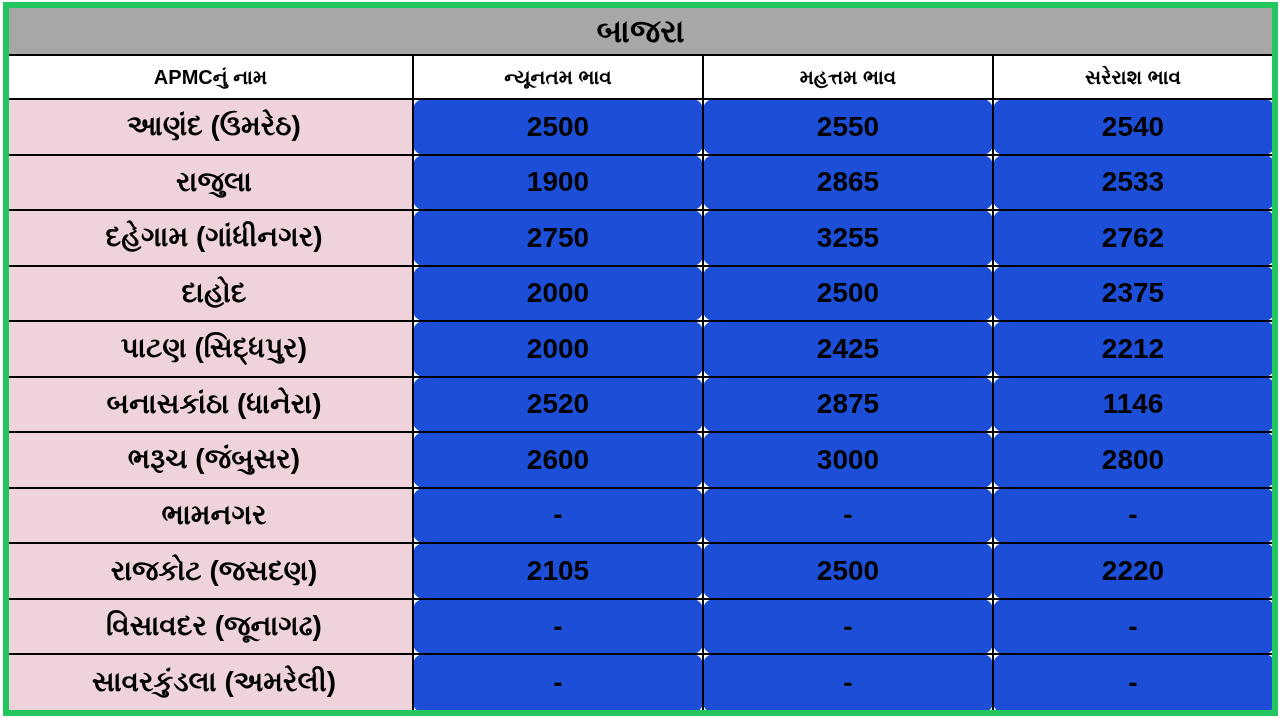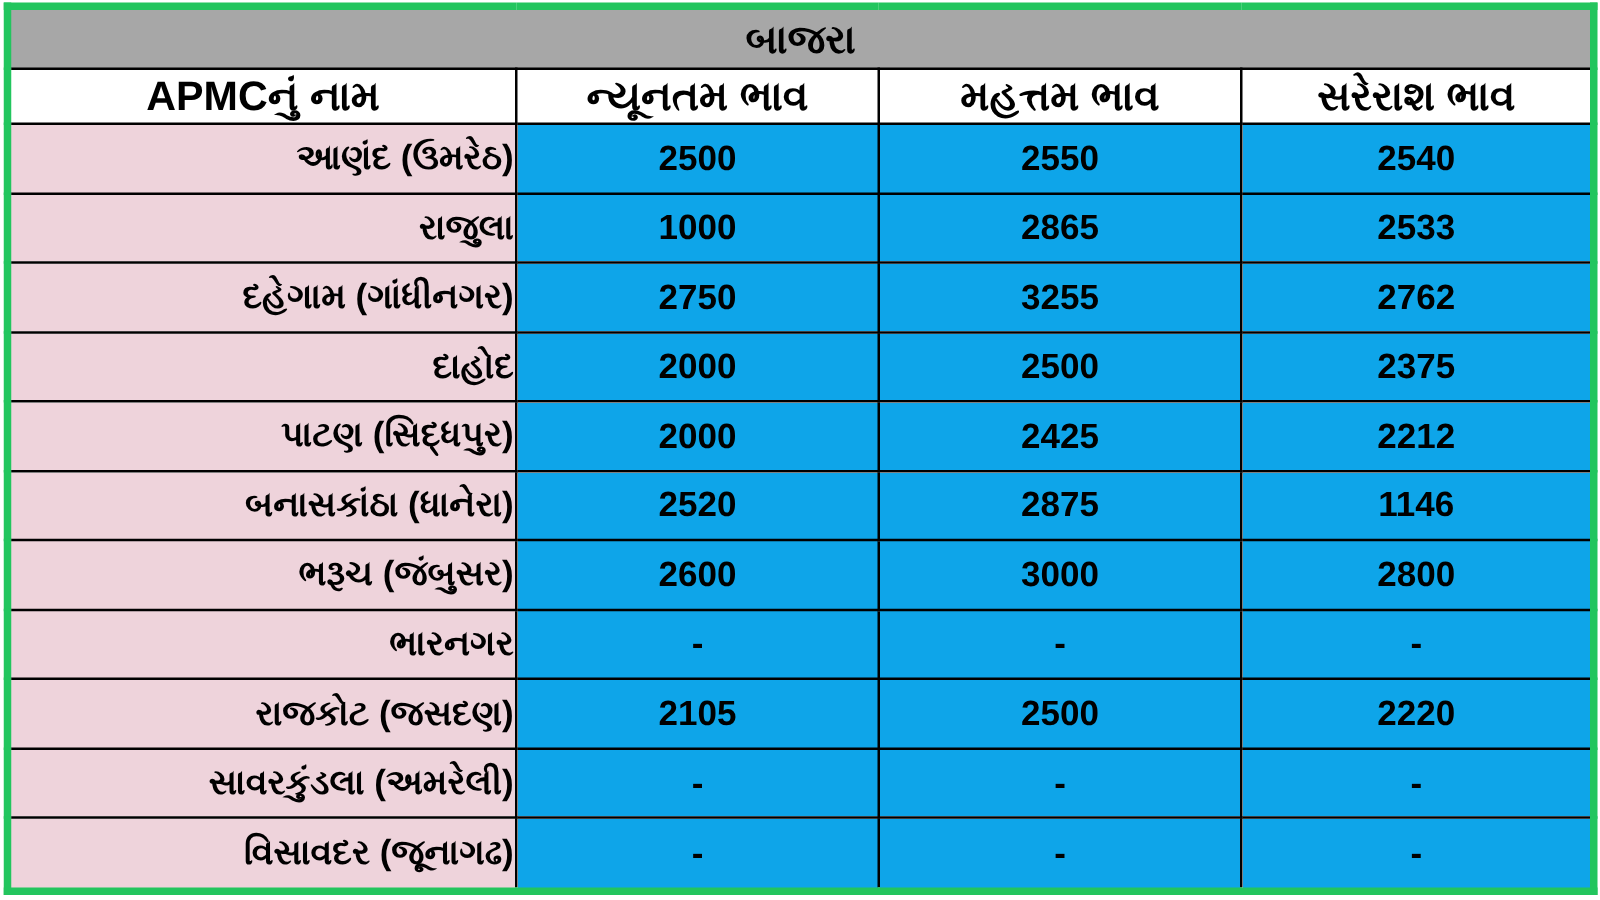--- a/index.html
+++ b/index.html
@@ -30,33 +30,34 @@
   }
   td.title-cell {
     background: #a7a7a7;
     text-align: center;
     font-size: 32px;
     height: 44px;
   }
   tr.header-row td {
     background: #ffffff;
     text-align: center;
-    font-size: 33px;
+    font-size: 20px;
     height: 40px;
   }
   td.name {
     background: #eed3db;
-    text-align: right;
+    text-align: center;
     padding-left: 8px;
     font-size: 28px;
   }
   td.val {
-    background: #0ea5e9;
+    background: #1d4ed8;
     text-align: center;
     font-size: 28px;
+    border-radius: 11px;
   }
 </style>
 </head>
 <body>
 
 <table class="price-table">
   <colgroup>
     <col style="width:407px">
     <col style="width:290px">
     <col style="width:290px">
@@ -73,21 +74,21 @@
       <td>સરેરાશ ભાવ</td>
     </tr>
     <tr>
       <td class="name">આણંદ (ઉમરેઠ)</td>
       <td class="val">2500</td>
       <td class="val">2550</td>
       <td class="val">2540</td>
     </tr>
     <tr>
       <td class="name">રાજુલા</td>
-      <td class="val">1000</td>
+      <td class="val">1900</td>
       <td class="val">2865</td>
       <td class="val">2533</td>
     </tr>
     <tr>
       <td class="name">દહેગામ (ગાંધીનગર)</td>
       <td class="val">2750</td>
       <td class="val">3255</td>
       <td class="val">2762</td>
     </tr>
     <tr>
@@ -108,37 +109,37 @@
       <td class="val">2875</td>
       <td class="val">1146</td>
     </tr>
     <tr>
       <td class="name">ભરૂચ (જંબુસર)</td>
       <td class="val">2600</td>
       <td class="val">3000</td>
       <td class="val">2800</td>
     </tr>
     <tr>
-      <td class="name">ભારનગર</td>
+      <td class="name">ભામનગર</td>
       <td class="val">-</td>
       <td class="val">-</td>
       <td class="val">-</td>
     </tr>
     <tr>
       <td class="name">રાજકોટ (જસદણ)</td>
       <td class="val">2105</td>
       <td class="val">2500</td>
       <td class="val">2220</td>
     </tr>
     <tr>
-      <td class="name">સાવરકુંડલા (અમરેલી)</td>
+      <td class="name">વિસાવદર (જૂનાગઢ)</td>
       <td class="val">-</td>
       <td class="val">-</td>
       <td class="val">-</td>
     </tr>
     <tr>
-      <td class="name">વિસાવદર (જૂનાગઢ)</td>
+      <td class="name">સાવરકુંડલા (અમરેલી)</td>
       <td class="val">-</td>
       <td class="val">-</td>
       <td class="val">-</td>
     </tr>
   </tbody>
 </table>
 
 </body></html>

